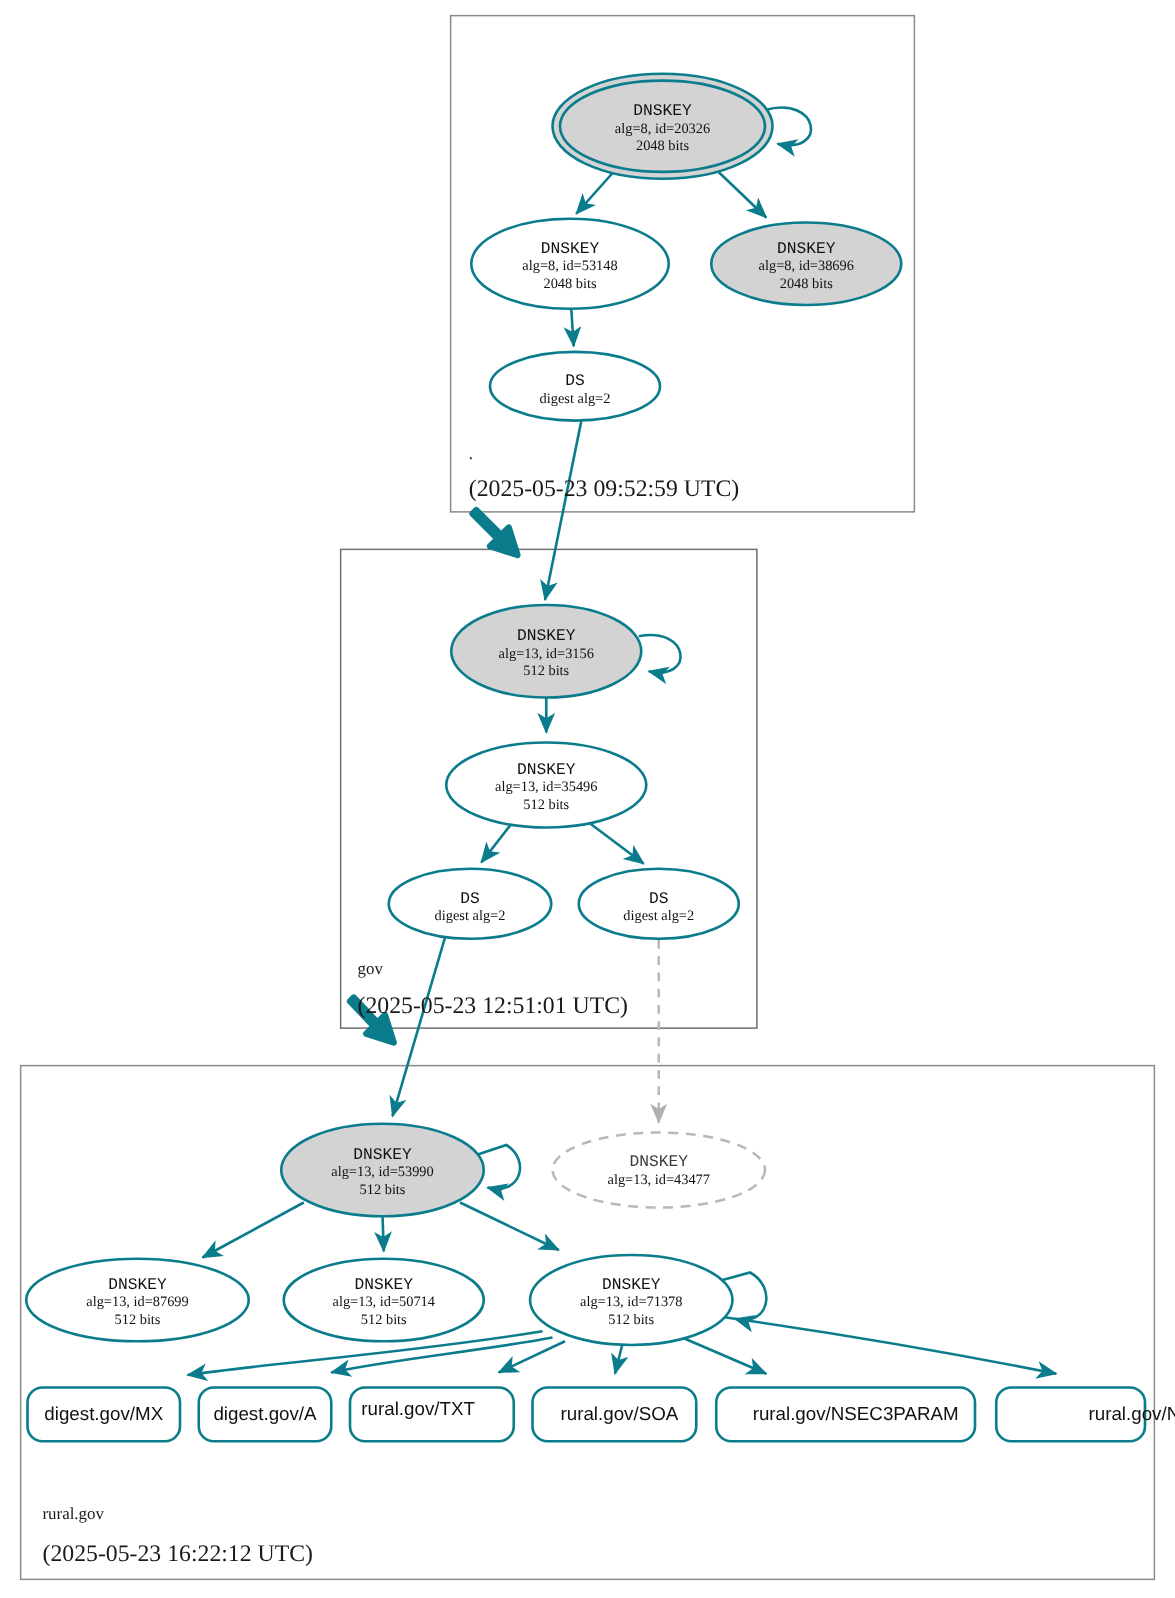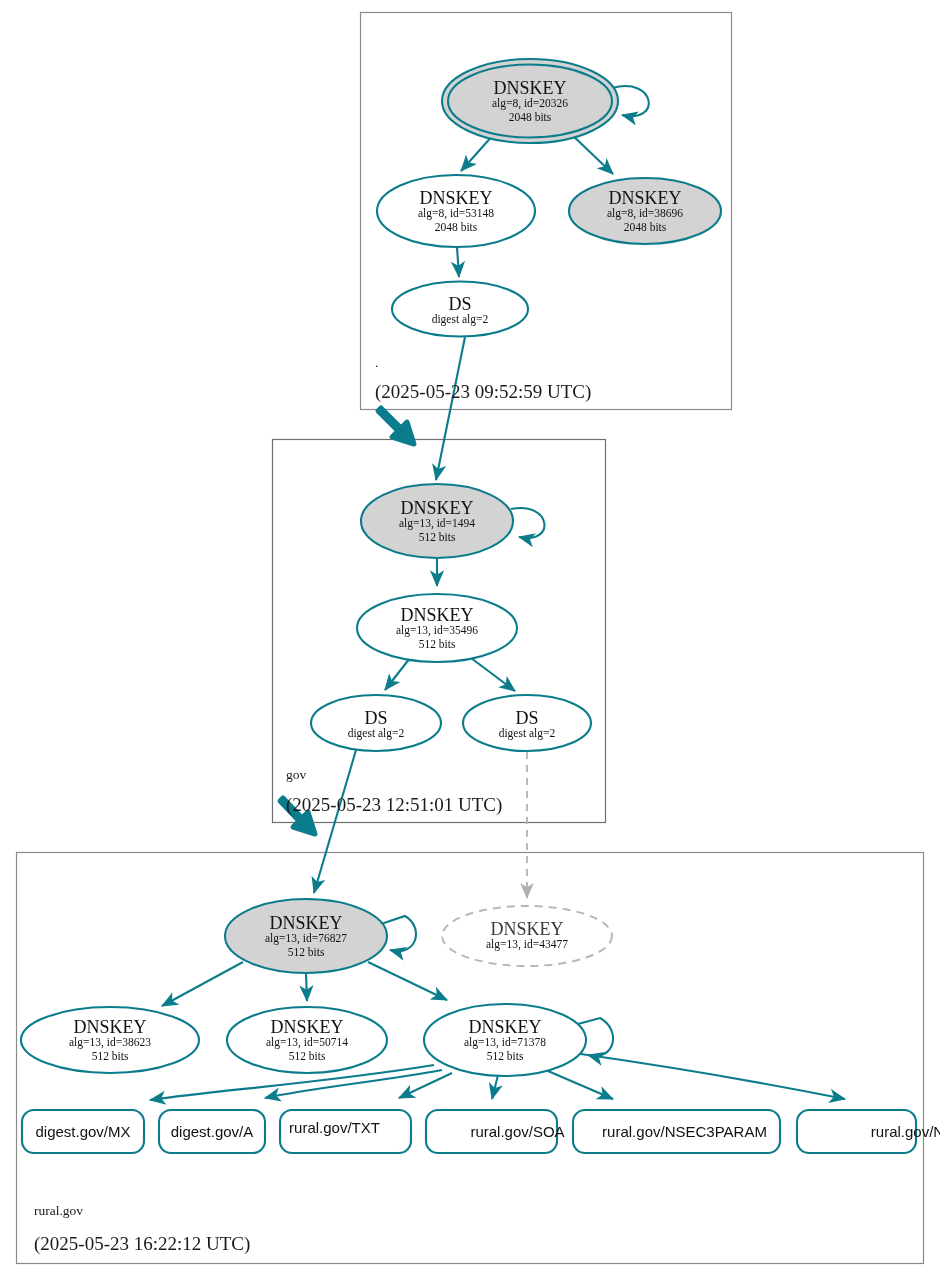--- a/index.html
+++ b/index.html
@@ -2,21 +2,21 @@
 <html><head>
 <meta charset="utf-8">
 <style>
   html,body{margin:0;padding:0;background:#ffffff;}
   body{width:940px;height:1278px;position:relative;overflow:hidden;
        font-family:"Liberation Sans",sans-serif;}
   #diagram{position:absolute;left:0;top:0;width:940px;height:1278px;}
   .zone-label{position:absolute;font-family:"Liberation Serif",serif;font-size:13.5px;color:#1a1a1a;white-space:nowrap;}
   .zone-time{position:absolute;font-family:"Liberation Serif",serif;font-size:19px;color:#1a1a1a;white-space:nowrap;}
   .node-label{position:absolute;text-align:center;pointer-events:none;white-space:nowrap;}
-  .nl-title{font-family:Liberation Serif, serif;font-size:18px;color:#111;line-height:17px;}
+  .nl-title{font-family:Liberation Mono, monospace;font-size:13px;color:#111;line-height:17px;}
   .nl-sub{font-family:"Liberation Serif",serif;font-size:11.5px;color:#111;line-height:13.5px;}
   .nl-ghost .nl-title{color:#3a3a3a;}
   .rr-label{position:absolute;text-align:center;font-family:"Liberation Sans",sans-serif;
             font-size:15px;color:#111;white-space:nowrap;}
 </style>
 </head>
 <body>
 
 <div id="diagram">
 
@@ -135,21 +135,21 @@
     <div class="nl-sub">2048 bits</div>
   </div>
 
   <div class="node-label" style="left:380px;top:296px;width:160px;">
     <div class="nl-title">DS</div>
     <div class="nl-sub">digest alg=2</div>
   </div>
 
   <div class="node-label" style="left:337px;top:500px;width:200px;">
     <div class="nl-title">DNSKEY</div>
-    <div class="nl-sub">alg=13, id=1494</div>
+    <div class="nl-sub">alg=13, id=3156</div>
     <div class="nl-sub">512 bits</div>
   </div>
 
   <div class="node-label" style="left:337px;top:607px;width:200px;">
     <div class="nl-title">DNSKEY</div>
     <div class="nl-sub">alg=13, id=35496</div>
     <div class="nl-sub">512 bits</div>
   </div>
 
   <div class="node-label" style="left:296px;top:710px;width:160px;">
@@ -157,51 +157,51 @@
     <div class="nl-sub">digest alg=2</div>
   </div>
 
   <div class="node-label" style="left:447px;top:710px;width:160px;">
     <div class="nl-title">DS</div>
     <div class="nl-sub">digest alg=2</div>
   </div>
 
   <div class="node-label" style="left:206px;top:915px;width:200px;">
     <div class="nl-title">DNSKEY</div>
-    <div class="nl-sub">alg=13, id=76827</div>
+    <div class="nl-sub">alg=13, id=53990</div>
     <div class="nl-sub">512 bits</div>
   </div>
 
   <div class="node-label nl-ghost" style="left:427px;top:921px;width:200px;">
     <div class="nl-title">DNSKEY</div>
     <div class="nl-sub">alg=13, id=43477</div>
   </div>
 
   <div class="node-label" style="left:10px;top:1019px;width:200px;">
     <div class="nl-title">DNSKEY</div>
-    <div class="nl-sub">alg=13, id=38623</div>
+    <div class="nl-sub">alg=13, id=87699</div>
     <div class="nl-sub">512 bits</div>
   </div>
 
   <div class="node-label" style="left:207px;top:1019px;width:200px;">
     <div class="nl-title">DNSKEY</div>
     <div class="nl-sub">alg=13, id=50714</div>
     <div class="nl-sub">512 bits</div>
   </div>
 
   <div class="node-label" style="left:405px;top:1019px;width:200px;">
     <div class="nl-title">DNSKEY</div>
     <div class="nl-sub">alg=13, id=71378</div>
     <div class="nl-sub">512 bits</div>
   </div>
 
   <div class="rr-label" style="left:22px;top:1123px;width:122px;">digest.gov/MX</div>
   <div class="rr-label" style="left:159px;top:1123px;width:106px;">digest.gov/A</div>
   <div class="rr-label" style="left:280px;top:1119px;width:109px;">rural.gov/TXT</div>
-  <div class="rr-label" style="left:426px;top:1123px;width:139px;padding-left:22px;">rural.gov/SOA</div>
+  <div class="rr-label" style="left:426px;top:1123px;width:139px;">rural.gov/SOA</div>
   <div class="rr-label" style="left:573px;top:1123px;width:223px;">rural.gov/NSEC3PARAM</div>
   <div class="rr-label" style="left:842px;top:1123px;width:141px;">rural.gov/NS</div>
 
   <div class="zone-label" style="left:375px;top:355px;">.</div>
   <div class="zone-time" style="left:375px;top:381px;">(2025-05-23 09:52:59 UTC)</div>
 
   <div class="zone-label" style="left:286px;top:767px;">gov</div>
   <div class="zone-time" style="left:286px;top:794px;">(2025-05-23 12:51:01 UTC)</div>
 
   <div class="zone-label" style="left:34px;top:1203px;">rural.gov</div>

